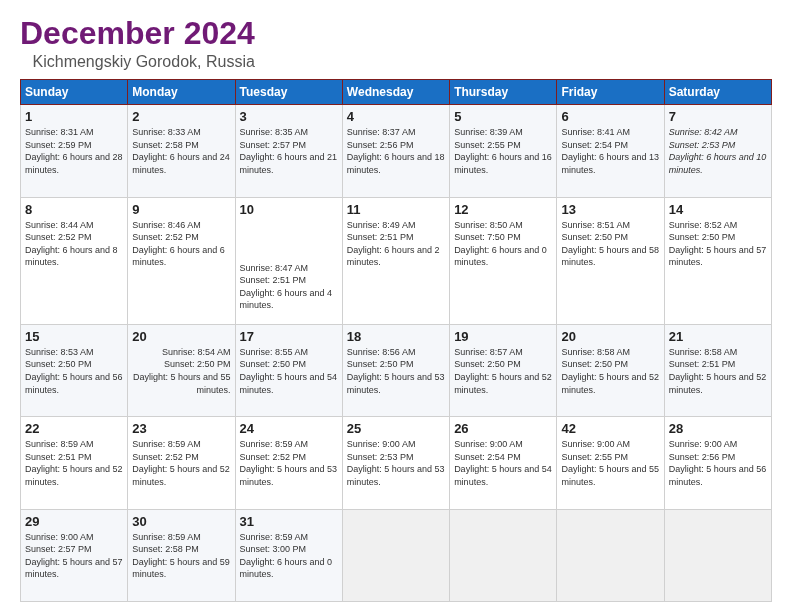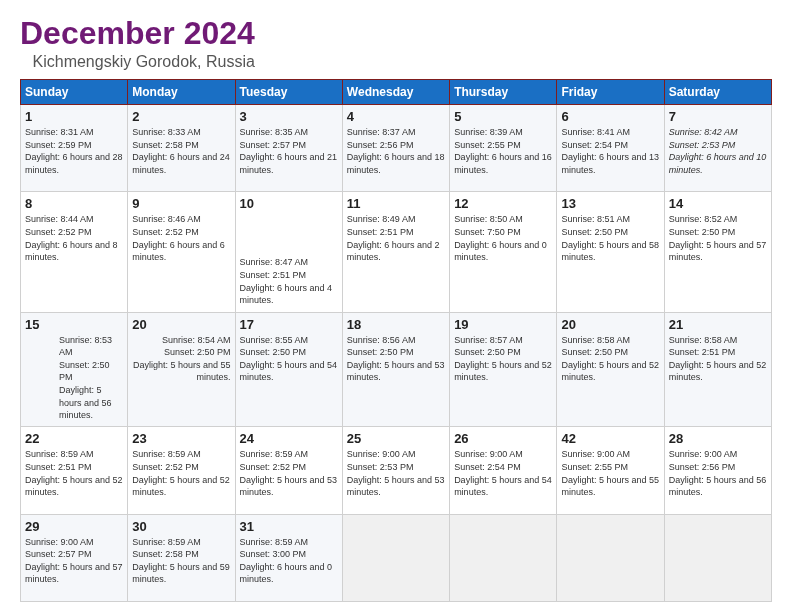--- a/index.html
+++ b/index.html
@@ -219,21 +219,21 @@
           <td>
             <span class="day-num">14</span>
             <div class="day-info" style="white-space: pre-line;">Sunrise: 8:52 AM
 Sunset: 2:50 PM
 Daylight: 5 hours and 57 minutes.</div>
           </td>
         </tr>
         <tr>
           <td>
             <span class="day-num">15</span>
-            <div class="day-info" style="white-space: pre-line; margin-left: 34px;">Sunrise: 8:53 AM
+            <div class="day-info" style="white-space: pre-line;">Sunrise: 8:53 AM
 Sunset: 2:50 PM
 Daylight: 5 hours and 56 minutes.</div>
           </td>
           <td>
             <span class="day-num">20</span>
             <div class="day-info" style="white-space: pre-line; text-align: right;">Sunrise: 8:54 AM
 Sunset: 2:50 PM
 Daylight: 5 hours and 55 minutes.</div>
           </td>
           <td>

